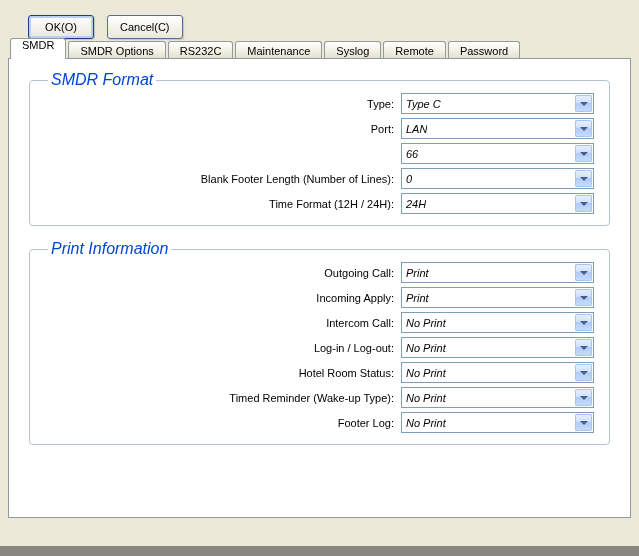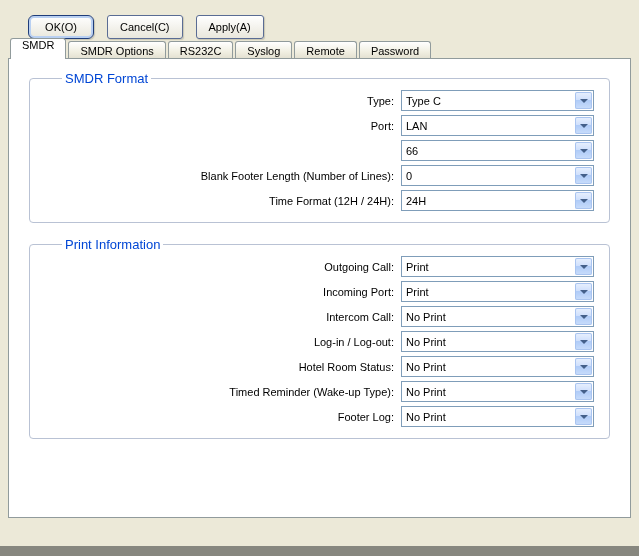--- a/index.html
+++ b/index.html
@@ -35,21 +35,20 @@
     color: #000;
     background: linear-gradient(180deg, #ffffff 0%, #f5f4ef 45%, #e9e7dc 100%);
     border: 1px solid #5a6c94;
     border-radius: 3px;
     box-shadow: 1px 1px 1px rgba(90,90,70,0.25);
     cursor: pointer;
   }
   .xp-btn.default {
     border-color: #1f3d7a;
     box-shadow: inset 0 0 0 2px #b9d0f2, 1px 1px 1px rgba(90,90,70,0.25);
-    border-radius: 6px;
   }
 
   
   .tab-bar {
     display: flex;
     align-items: flex-end;
     margin-left: 10px;
     height: 21px;
     position: relative;
     z-index: 2;
@@ -90,23 +89,24 @@
 
   
   .groupbox {
     border: 1px solid #b9c2d4;
     border-radius: 4px;
     margin: 0 2px 14px 2px;
     padding: 2px 12px 9px 12px;
   }
   .groupbox legend {
     color: #0046d5;
-    font-size: 13px;
+    font-size: 16px;
     padding: 0 3px;
-    margin-left: 20px;
+    margin-left: 6px;
+    font-style: italic;
   }
 
   .row {
     display: flex;
     align-items: center;
     justify-content: flex-end;
     height: 25px;
   }
   .lab {
     margin-right: 7px;
@@ -123,20 +123,21 @@
     background: #ffffff;
     position: relative;
     display: flex;
     align-items: center;
     padding: 0 20px 0 4px;
     cursor: default;
   }
   .combo-val {
     white-space: nowrap;
     overflow: hidden;
+    font-style: italic;
   }
   .combo-btn {
     position: absolute;
     top: 1px;
     right: 1px;
     bottom: 1px;
     width: 17px;
     border-radius: 2px;
     background: linear-gradient(180deg, #e9f1fe 0%, #d0e0fc 45%, #b0ccf8 50%, #c9ddfb 100%);
     box-shadow: inset 0 0 0 1px #a9c4f0;
@@ -163,27 +164,27 @@
   }
 </style>
 </head>
 <body>
 
 <div class="window">
 
   <div class="toolbar">
     <button class="xp-btn default">OK(O)</button>
     <button class="xp-btn">Cancel(C)</button>
-    <button class="xp-btn">Apply(A)</button>
   </div>
 
   <div class="tab-bar" id="tab-bar">
       <div class="tab active">SMDR</div>
       <div class="tab">SMDR Options</div>
       <div class="tab">RS232C</div>
+      <div class="tab">Maintenance</div>
       <div class="tab">Syslog</div>
       <div class="tab">Remote</div>
       <div class="tab">Password</div>
     </div>
 
   <div class="panel">
     <div id="groups">
         <fieldset class="groupbox">
           <legend>SMDR Format</legend>
           <div class="row">
@@ -236,21 +237,21 @@
           <div class="row">
             <span class="lab">Outgoing Call:</span>
             <div class="combo">
               <span class="combo-val">Print</span>
               <span class="combo-btn">
                 <i class="tri"></i>
               </span>
             </div>
           </div>
           <div class="row">
-            <span class="lab">Incoming Port:</span>
+            <span class="lab">Incoming Apply:</span>
             <div class="combo">
               <span class="combo-val">Print</span>
               <span class="combo-btn">
                 <i class="tri"></i>
               </span>
             </div>
           </div>
           <div class="row">
             <span class="lab">Intercom Call:</span>
             <div class="combo">

